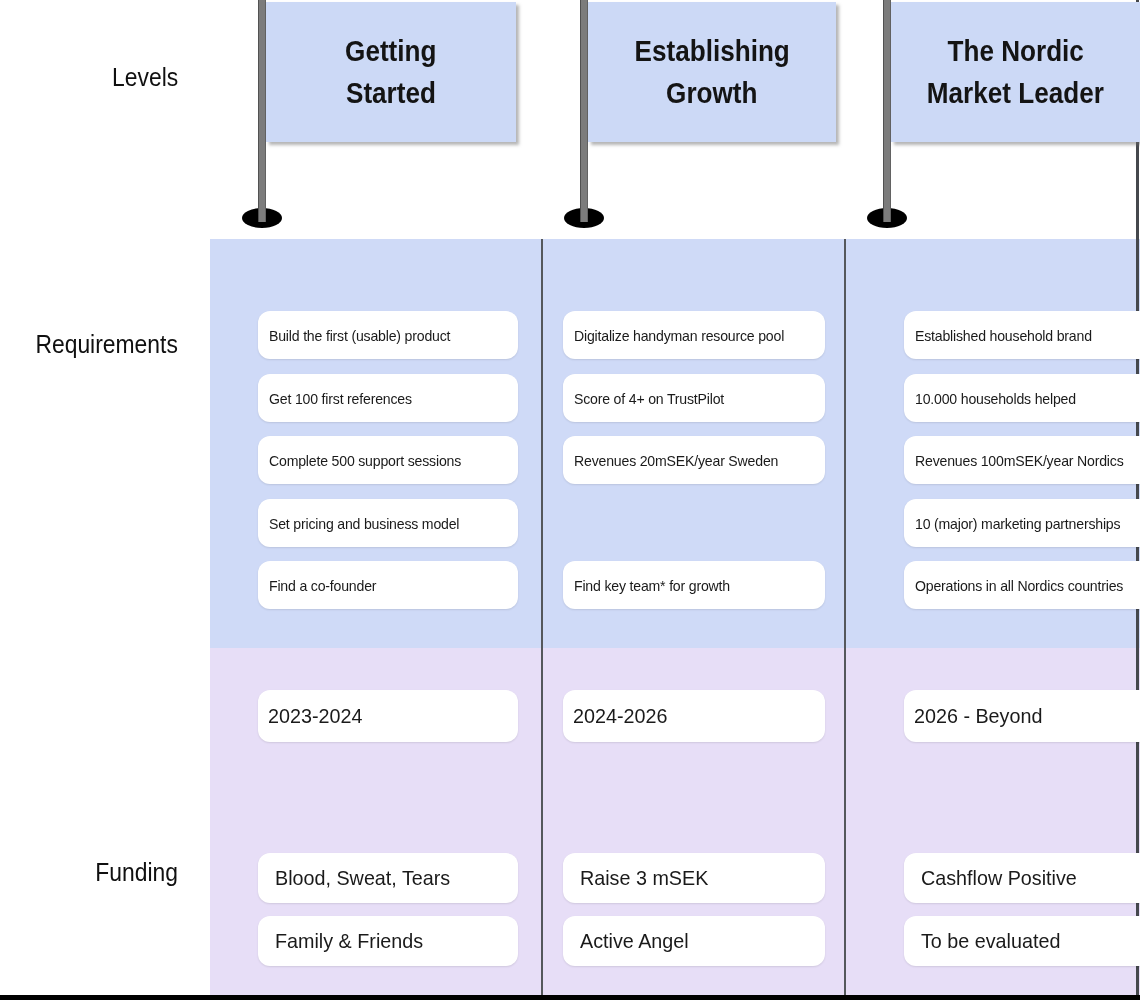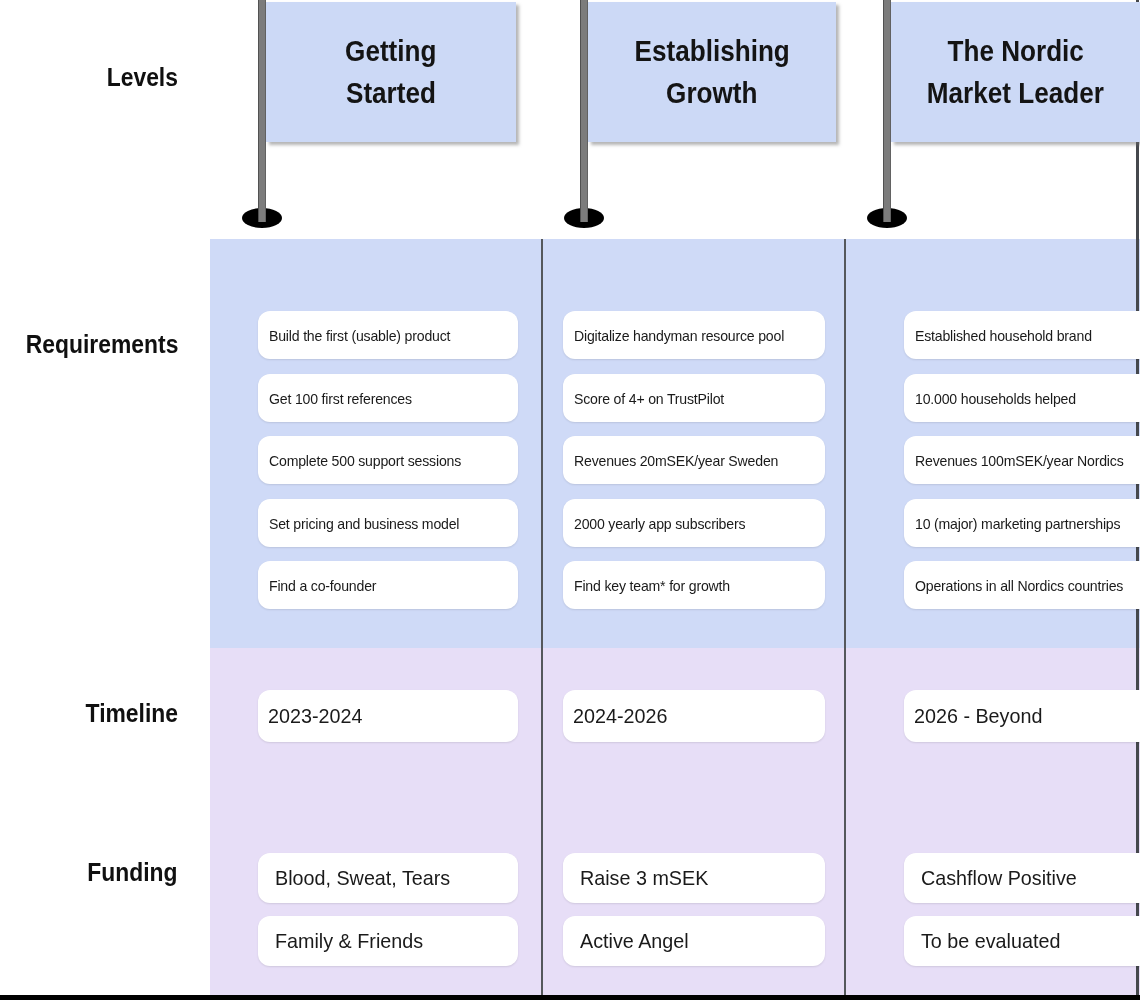--- a/index.html
+++ b/index.html
@@ -25,21 +25,21 @@
   .p1 { left:258px; } .p2 { left:580px; } .p3 { left:883px; }
   .flag { position:absolute; top:2px; height:140px; background:#ccd9f6;
           box-shadow:3px 3px 3px rgba(110,110,110,0.5);
           display:flex; flex-direction:column; justify-content:center; align-items:center; }
   .fl1 { left:266px; width:250px;align-items:center; } .fl2 { left:588px; width:248px; } .fl3 { left:891px; width:249px; }
   .flag-line { font-size:29px; font-weight:bold; line-height:42px; color:#141414;
                transform:scaleX(0.9); white-space:nowrap; }
 
   
   .row-label { position:absolute; left:0; width:178px; text-align:right;
-               font-weight:bold; font-size:26px; color:#101010; }
+               font-weight:normal; font-size:26px; color:#101010; }
   .row-label span { display:inline-block; transform:scaleX(0.88); transform-origin:right center; white-space:nowrap; }
   .rl-levels { top:62px; } .rl-req { top:329px; } .rl-tl { top:698px; } .rl-fund { top:857px; }
 
   
   .pill { position:absolute; background:#ffffff; border-radius:12px;
           display:flex; align-items:center; box-shadow:0 1px 2px rgba(0,0,0,0.10); }
   .pill span { display:inline-block; transform:scaleX(0.94); transform-origin:left center;
                white-space:nowrap; color:#1a1a1a; }
   .c1 { left:258px; width:260px; } .c2 { left:563px; width:262px; } .c3 { left:904px; width:262px; }
   .req { height:48px; font-size:15px; padding-left:11px; box-sizing:border-box; letter-spacing:-0.2px; }
@@ -75,21 +75,20 @@
     <div class="flag-line">Establishing</div>
     <div class="flag-line">Growth</div>
   </div>
   <div class="flag fl3">
     <div class="flag-line">The Nordic</div>
     <div class="flag-line">Market Leader</div>
   </div>
 
   <div class="row-label rl-levels"><span>Levels</span></div>
   <div class="row-label rl-req"><span>Requirements</span></div>
-  <div class="row-label rl-tl"><span>Timeline</span></div>
   <div class="row-label rl-fund"><span>Funding</span></div>
 
   <div class="pill req c1 r0">
       <span>Build the first (usable) product</span>
     </div>
   <div class="pill req c1 r1">
       <span>Get 100 first references</span>
     </div>
   <div class="pill req c1 r2">
       <span>Complete 500 support sessions</span>
@@ -111,23 +110,20 @@
     </div>
 
   <div class="pill req c2 r0">
       <span>Digitalize handyman resource pool</span>
     </div>
   <div class="pill req c2 r1">
       <span>Score of 4+ on TrustPilot</span>
     </div>
   <div class="pill req c2 r2">
       <span>Revenues 20mSEK/year Sweden</span>
-    </div>
-  <div class="pill req c2 r3">
-      <span>2000 yearly app subscribers</span>
     </div>
   <div class="pill req c2 r4">
       <span>Find key team* for growth</span>
     </div>
   <div class="pill tl c2">
       <span>2024-2026</span>
     </div>
   <div class="pill fund c2 f0">
       <span>Raise 3 mSEK</span>
     </div>

